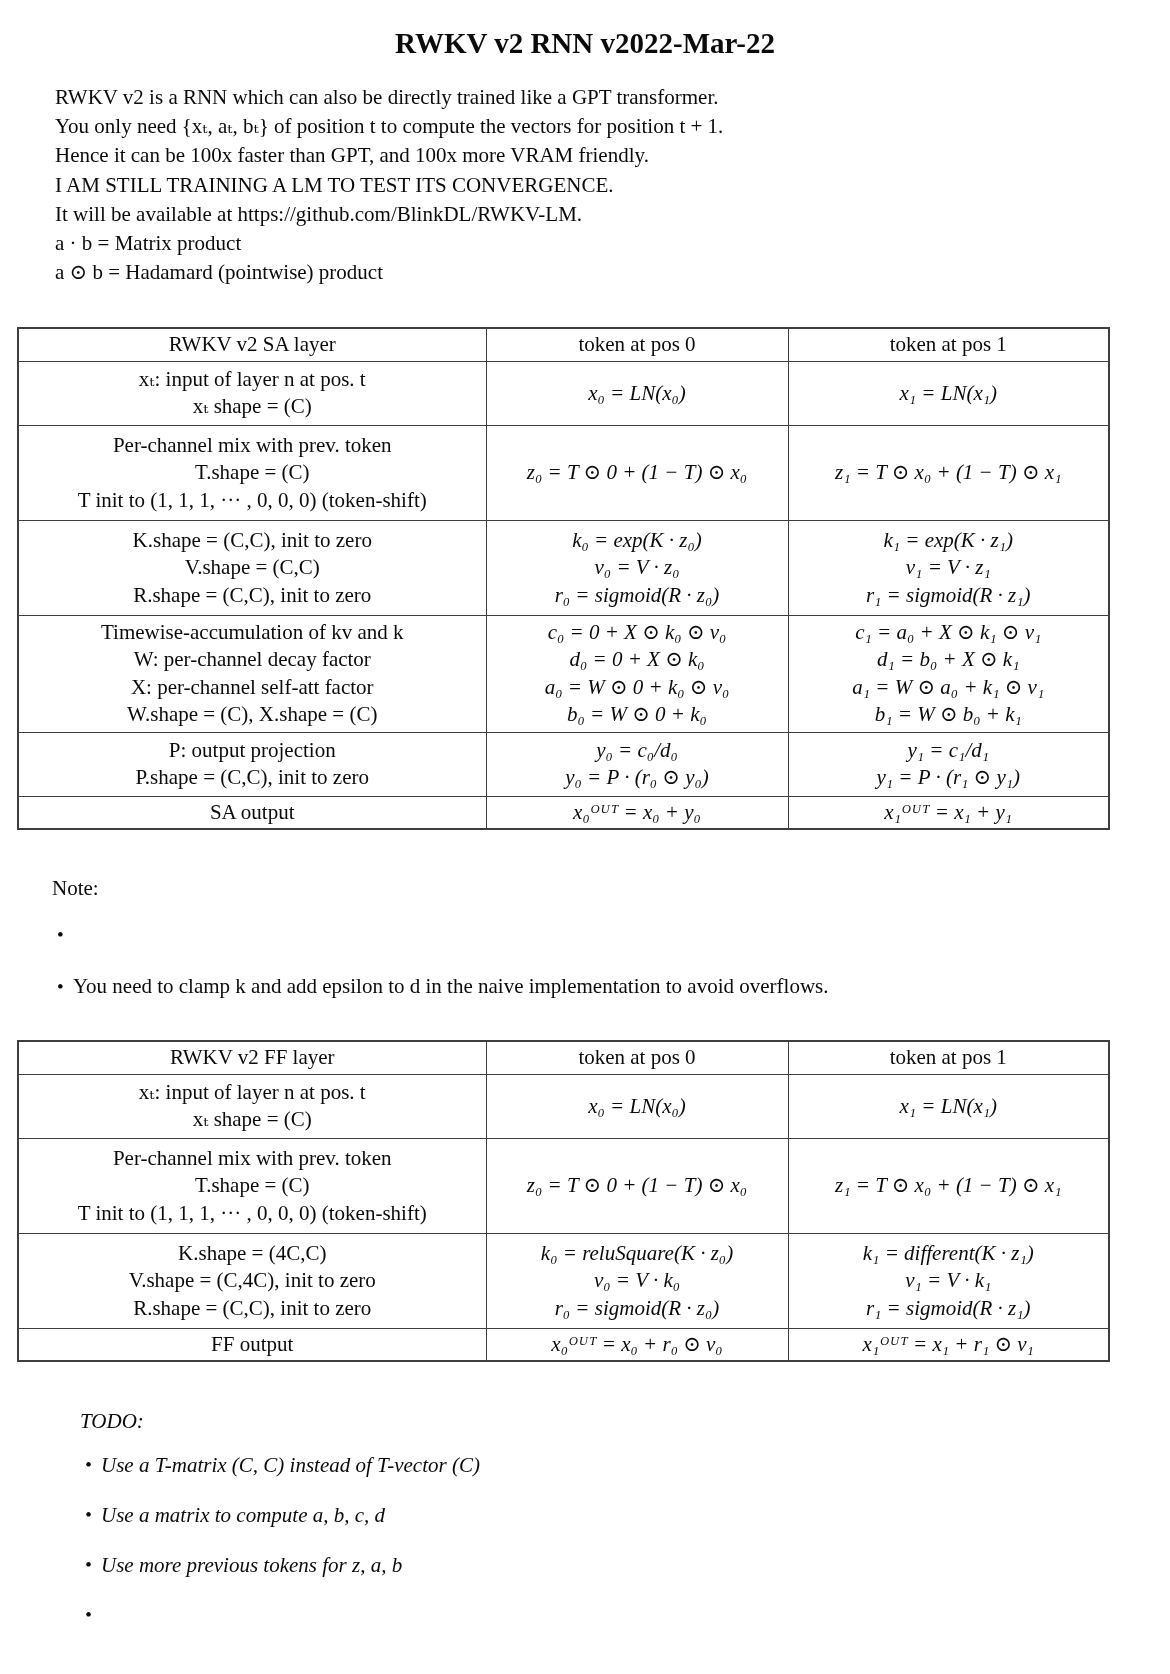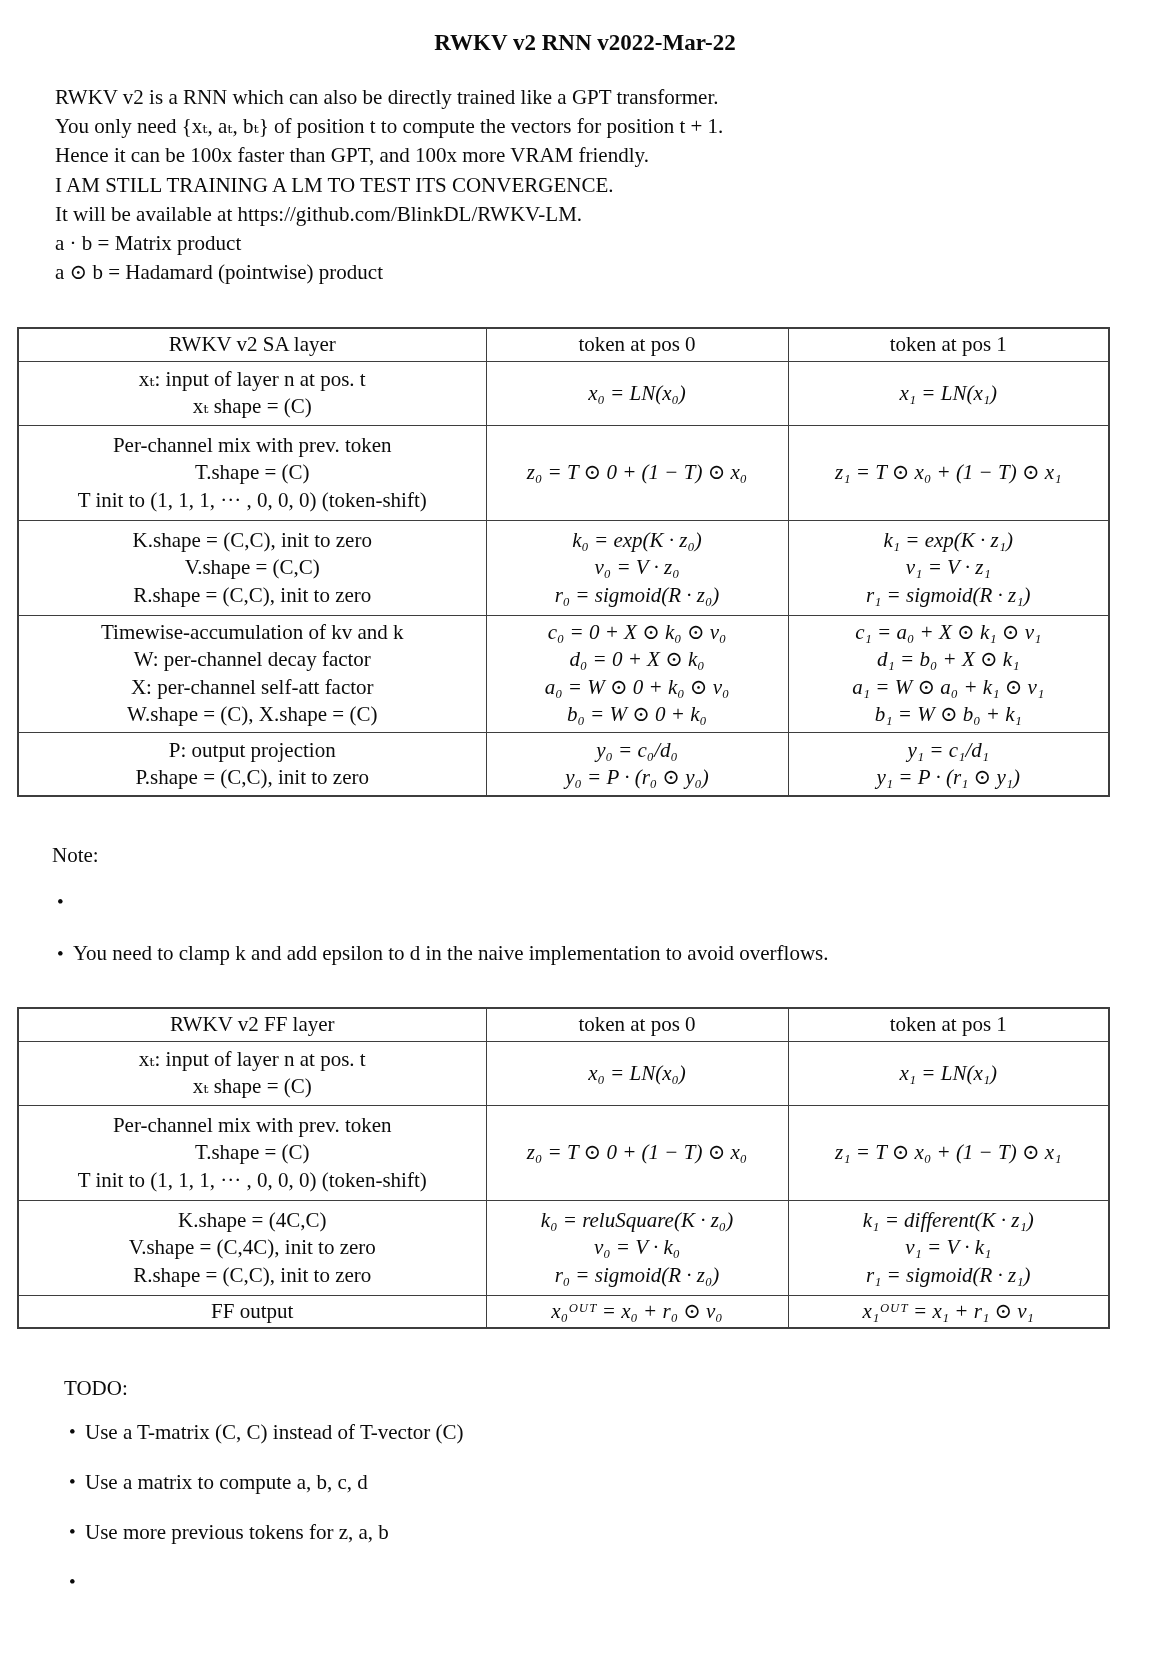--- a/index.html
+++ b/index.html
@@ -5,21 +5,21 @@
   html,body{margin:0;padding:0;background:#ffffff;}
   body{
     width:1170px;height:1674px;overflow:hidden;
     color:#0b0b0b;
     font-family:"Liberation Serif","DejaVu Serif",serif;
     font-size:21px;
   }
   .title{
     margin:28px 0 0 0;
     text-align:center;
-    font-size:23px;
+    font-size:29px;
     font-weight:bold;
     line-height:30px;
   }
   .intro{margin:25px 0 0 55px;}
   .intro .ln{line-height:29.2px;white-space:pre;}
   table{
     border-collapse:collapse;
     table-layout:fixed;
     width:1091px;
     margin:40px 0 0 17px;
@@ -40,21 +40,21 @@
   tr.h2{height:64px;padding-left:32px;}
   tr.h3{height:95px;}
   tr.h4{height:117px;}
   .note{margin:43px 0 0 52px;}
   .sec-label{line-height:30px;}
   .bullets{margin-top:15px;}
   .bullet{display:flex;align-items:flex-start;margin:0 0 19px 5px;}
   .bullet .mk{width:16px;flex:0 0 16px;line-height:33px;font-size:19px;}
   .bullet .tx{max-width:1000px;line-height:33px;}
   table.ff{margin-top:37px;}
-  .todo{margin:44px 0 0 64px;}
+  .todo{margin:44px 0 0 80px;font-style:italic;}
   .todo .bullet{margin-bottom:22px;}
   .todo .bullet .mk{line-height:28px;}
   .todo .bullet .tx{line-height:28px;}
 </style>
 </head>
 <body>
 
 <main>
 
   <h1 class="title">RWKV v2 RNN v2022-Mar-22</h1>
@@ -120,20 +120,25 @@
 b₁ = W ⊙ b₀ + k₁</td>
     </tr>
     <tr class="h2">
       <td>P: output projection
 P.shape = (C,C), init to zero</td>
       <td class="m">y₀ = c₀/d₀
 y₀ = P · (r₀ ⊙ y₀)</td>
       <td class="m">y₁ = c₁/d₁
 y₁ = P · (r₁ ⊙ y₁)</td>
     </tr>
+    <tr class="h1">
+      <td>SA output</td>
+      <td class="m">x₀ᴼᵁᵀ = x₀ + y₀</td>
+      <td class="m">x₁ᴼᵁᵀ = x₁ + y₁</td>
+    </tr>
   </tbody>
     </table>
 
   <section class="note">
     <div class="sec-label">Note:</div>
     <div class="bullets">
       <div class="bullet">
         <span class="mk">•</span>
       </div>
       <div class="bullet">

